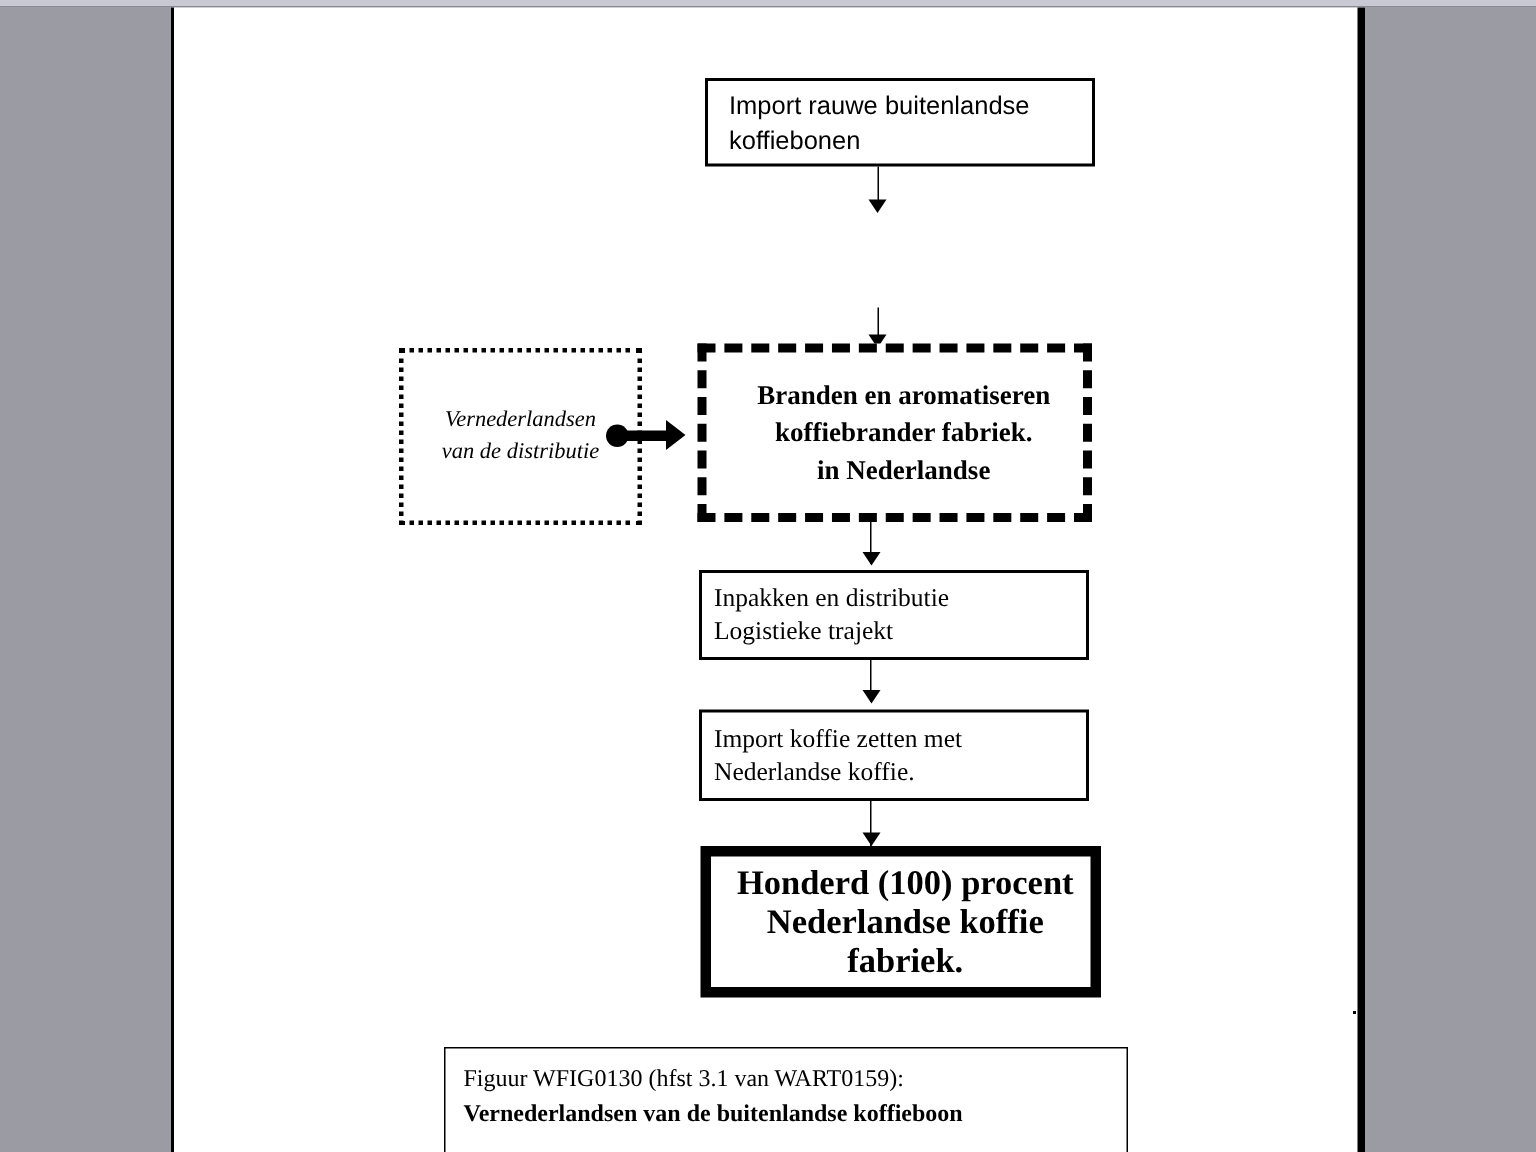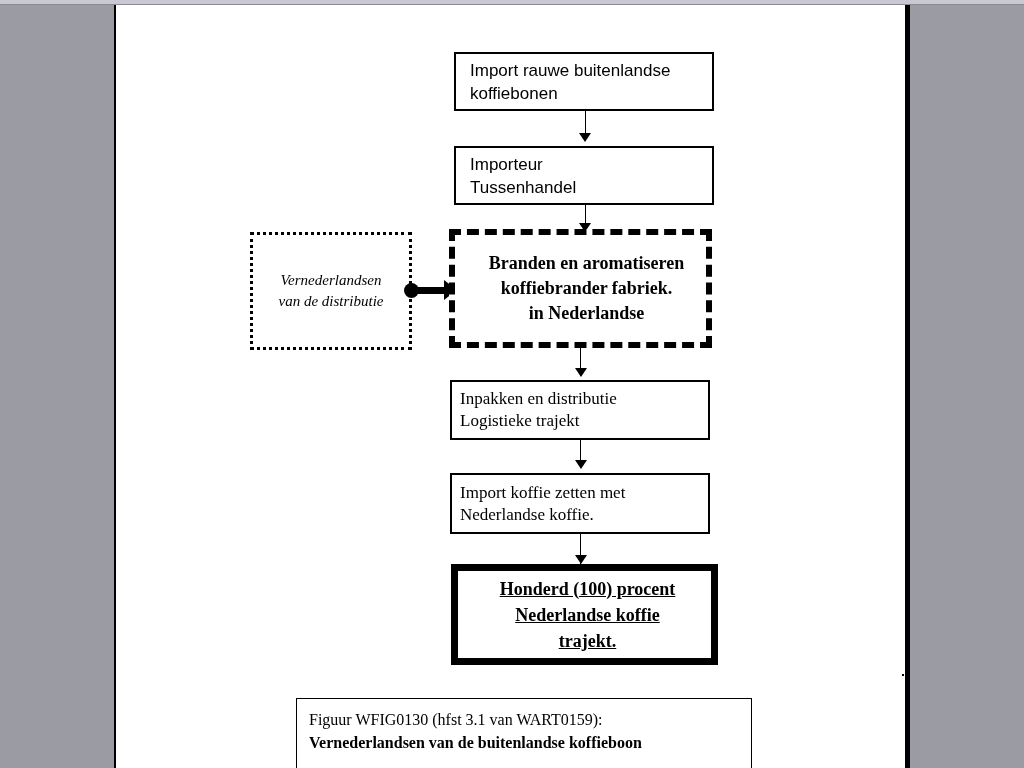--- a/index.html
+++ b/index.html
@@ -61,20 +61,21 @@
   }
 
   .node {
     position: absolute;
     box-sizing: border-box;
     background: #ffffff;
     color: #000000;
     display: flex;
     flex-direction: column;
     justify-content: center;
+    margin-left: 16px;
   }
   .node .line { display: block; white-space: nowrap; }
 
   
   .box-thin {
     border: 2px solid #000000;
   }
   
   .sans {
     font-family: "Liberation Sans", sans-serif;
@@ -111,24 +112,23 @@
   .box-dashed {
     border: 6px dashed #000000;
     font-size: 18px;
     line-height: 25px;
     padding-left: 12px;
   }
 
   
   .box-thick {
     border: 7px solid #000000;
-    font-size: 18px;
+    font-size: 23px;
     line-height: 26px;
     padding-left: 6px;
-    text-decoration: underline;
   }
 
   
   #caption-box {
     position: absolute;
     box-sizing: border-box;
     border: 1px solid #000000;
     border-bottom: none;
     background: #ffffff;
     font-family: "Liberation Serif", serif;
@@ -187,24 +187,20 @@
     <div id="canvas">
 
       <div class="node box-thin sans" style="left:338px; top:47px; width:260px; height:59px;">
         <span class="line">Import rauwe buitenlandse</span>
         <span class="line">koffiebonen</span>
       </div>
 
       <div class="vline" style="left:469px; top:106px; height:27px;"></div>
       <div class="arrowhead-down" style="left:463px; top:128px;"></div>
 
-      <div class="node box-thin sans" style="left:338px; top:141px; width:260px; height:59px;">
-        <span class="line">Importeur</span>
-        <span class="line">Tussenhandel</span>
-      </div>
 
       <div class="vline" style="left:469px; top:200px; height:26px;"></div>
       <div class="arrowhead-down" style="left:463px; top:218px;"></div>
 
       <div class="node box-dotted serif-small" style="left:134px; top:227px; width:162px; height:118px;">
         <span class="line">Vernederlandsen</span>
         <span class="line">van de distributie</span>
       </div>
 
       <div class="dot" style="left:288px; top:278px;"></div>
@@ -232,21 +228,21 @@
         <span class="line">Import koffie zetten met</span>
         <span class="line">Nederlandse koffie.</span>
       </div>
 
       <div class="vline" style="left:464px; top:529px; height:30px;"></div>
       <div class="arrowhead-down" style="left:459px; top:550px;"></div>
 
       <div class="node box-thick serif bold" style="left:335px; top:559px; width:267px; height:101px;">
         <span class="line">Honderd (100) procent</span>
         <span class="line">Nederlandse koffie</span>
-        <span class="line">trajekt.</span>
+        <span class="line">fabriek.</span>
       </div>
 
       <div class="speck" style="left:786px; top:669px;"></div>
 
       <div id="caption-box" style="left:180px; top:693px; width:456px; height:75px;">
         <div>Figuur WFIG0130 (hfst 3.1 van WART0159):</div>
         <div class="bold">Vernederlandsen van de buitenlandse koffieboon</div>
       </div>
 
     </div>

